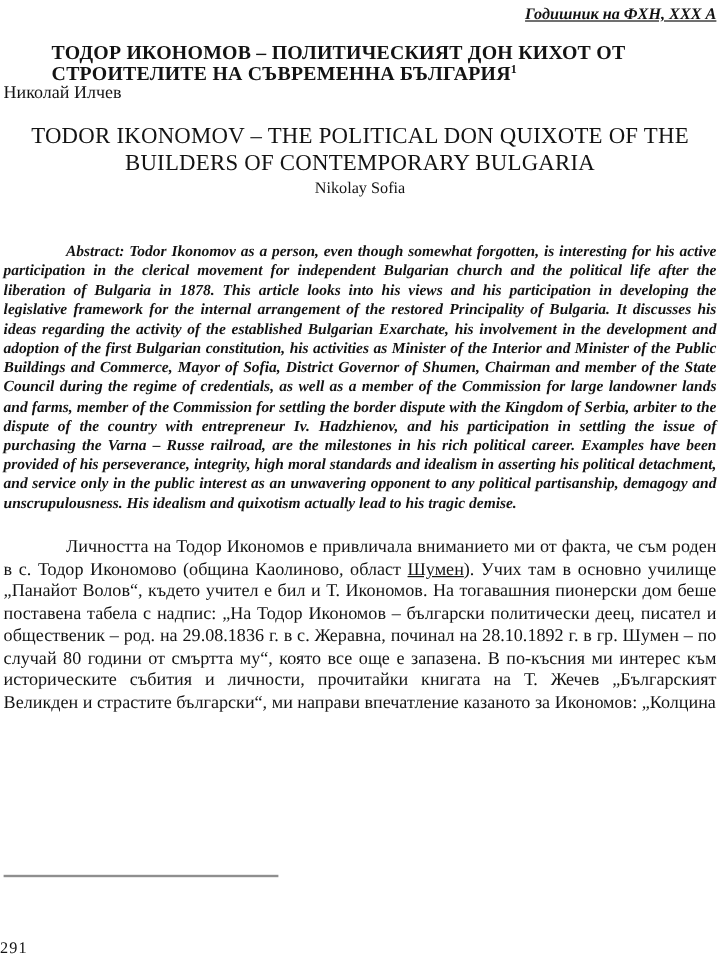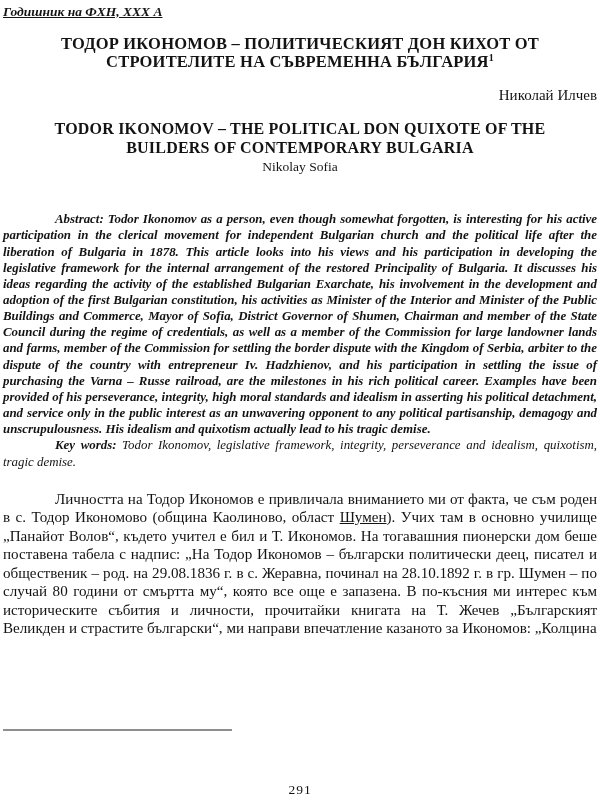--- a/index.html
+++ b/index.html
@@ -8,48 +8,46 @@
     width: 600px;
     height: 800px;
     background: #ffffff;
     color: #131313;
     font-family: "Liberation Serif", serif;
     box-sizing: border-box;
     padding: 5px 3px 0 3px;
     overflow: hidden;
   }
   .running-header {
-    text-align: left;
+    text-align: right;
     font-size: 13.5px;
     font-weight: bold;
     font-style: italic;
     line-height: 1.1;
   }
   .running-header .hdr-text { text-decoration: underline; }
   .title-bg {
     margin: 15px 0 0 0;
     padding: 0 40px;
-    text-align: center;
     font-size: 16.5px;
     font-weight: bold;
     line-height: 1.08;
     letter-spacing: 0.2px;
   }
   .title-bg sup { font-size: 10px; line-height: 0; }
   .author-bg {
-    margin-top: 17px;
-    text-align: right;
+    text-align: left;
     font-size: 15px;
   }
   .title-en {
     margin: 16px 0 0 0;
     padding: 0 8px;
     text-align: center;
-    font-size: 16px;
-    font-weight: bold;
+    font-size: 19px;
+    font-weight: normal;
     line-height: 1.18;
     letter-spacing: 0.2px;
   }
   .author-en {
     margin-top: 1px;
     text-align: center;
     font-size: 13.5px;
   }
   .abstract, .keywords {
     margin: 0;
@@ -86,21 +84,20 @@
     margin: 0;
     font-size: 11.8px;
     line-height: 1.2;
   }
   .footnote sup { font-size: 8px; }
   .page-number {
     position: absolute;
     left: 0;
     right: 0;
     top: 782px;
-    text-align: center;
     font-size: 13.5px;
     letter-spacing: 1px;
   }
 </style>
 </head>
 <body>
 
 <div class="page">
 
   <div class="running-header">
@@ -110,21 +107,20 @@
   <h1 class="title-bg"><span>ТОДОР ИКОНОМОВ – ПОЛИТИЧЕСКИЯТ ДОН КИХОТ ОТ СТРОИТЕЛИТЕ НА СЪВРЕМЕННА БЪЛГАРИЯ</span><sup>1</sup></h1>
 
   <div class="author-bg">Николай Илчев</div>
 
   <h2 class="title-en">TODOR IKONOMOV – THE POLITICAL DON QUIXOTE OF THE BUILDERS OF CONTEMPORARY BULGARIA</h2>
 
   <div class="author-en">Nikolay Sofia</div>
 
   <p class="abstract"><span class="abs-label">Abstract:</span> <span>Todor Ikonomov as a person, even though somewhat forgotten, is interesting for his active participation in the clerical movement for independent Bulgarian church and the political life after the liberation of Bulgaria in 1878. This article looks into his views and his participation in developing the legislative framework for the internal arrangement of the restored Principality of Bulgaria. It discusses his ideas regarding the activity of the established Bulgarian Exarchate, his involvement in the development and adoption of the first Bulgarian constitution, his activities as Minister of the Interior and Minister of the Public Buildings and Commerce, Mayor of Sofia, District Governor of Shumen, Chairman and member of the State Council during the regime of credentials, as well as a member of the Commission for large landowner lands and farms, member of the Commission for settling the border dispute with the Kingdom of Serbia, arbiter to the dispute of the country with entrepreneur Iv. Hadzhienov, and his participation in settling the issue of purchasing the Varna – Russe railroad, are the milestones in his rich political career. Examples have been provided of his perseverance, integrity, high moral standards and idealism in asserting his political detachment, and service only in the public interest as an unwavering opponent to any political partisanship, demagogy and unscrupulousness. His idealism and quixotism actually lead to his tragic demise.</span></p>
 
-  <p class="keywords"><span class="kw-label">Key words:</span> <span>Todor Ikonomov, legislative framework, integrity, perseverance and idealism, quixotism, tragic demise.</span></p>
 
   <p class="body-text"><span>Личността на Тодор Икономов е привличала вниманието ми от факта, че съм роден в с. Тодор Икономово (община Каолиново, област </span><span class="u-place">Шумен</span><span>). Учих там в основно училище „Панайот Волов“, където учител е бил и Т. Икономов. На тогавашния пионерски дом беше поставена табела с надпис: „На Тодор Икономов – български политически деец, писател и общественик – род. на 29.08.1836 г. в с. Жеравна, починал на 28.10.1892 г. в гр. Шумен – по случай 80 години от смъртта му“, която все още е запазена. В по-късния ми интерес към историческите събития и личности, прочитайки книгата на Т. Жечев „Българският Великден и страстите български“, ми направи впечатление казаното за Икономов: „Колцина</span></p>
 
   <div class="footnote-rule"></div>
 
 
   <div class="page-number">291</div>
 
 </div>
 

